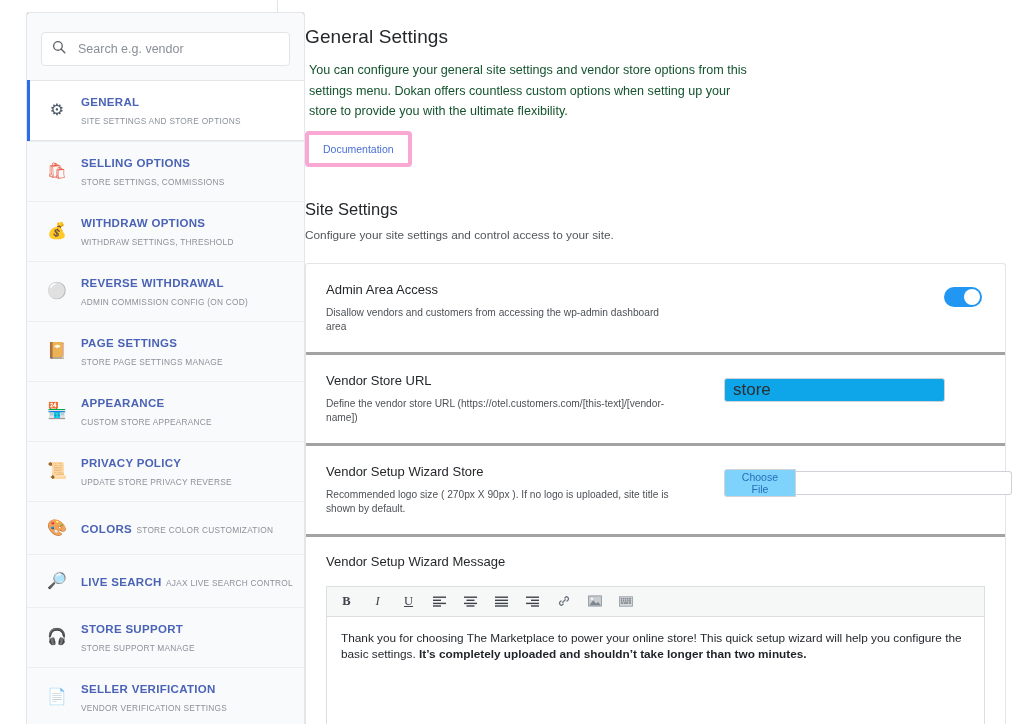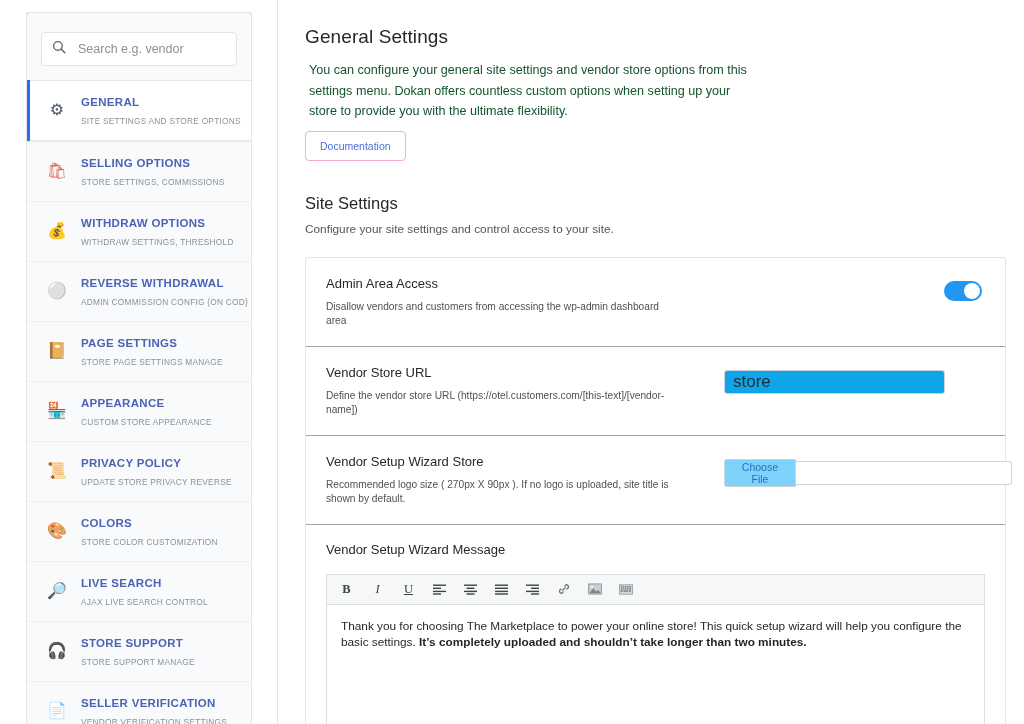--- a/index.html
+++ b/index.html
@@ -23,21 +23,21 @@
     height: 724px;
     position: relative;
     background: #ffffff;
     border-right: 1px solid #e2e4e7;
     flex: 0 0 278px;
     padding: 0;
   }
   .sidebar {
     position: absolute;
     left: 26px; top: 12px;
-    width: 226px;
+    width: 279px;
     height: 712px;
     background: #c2410c;
     border: 1px solid #e4e6e9;
     border-bottom: none;
     border-radius: 3px 3px 0 0;
     overflow: hidden;
   }
   .search-zone {
     padding: 19px 14px 14px 14px;
     background: #f9fafb;
@@ -137,21 +137,21 @@
   .page-desc {
     font-size: 12.6px;
     line-height: 20.5px;
     color: #14532d;
     margin: 4px;
   }
   .doc-btn {
     margin-top: 5px;
     margin-right: 9px;
     background: #ffffff;
-    border: 1px solid #f9a8d4;
+    border: 4px solid #f9a8d4;
     color: #4a6fd4;
     border-radius: 4px;
     font-size: 10.5px;
     font-family: "Liberation Sans", sans-serif;
     padding: 8px 14px;
     cursor: pointer;
     white-space: nowrap;
   }
 
   .section-head { margin-top: 33px; }
@@ -171,21 +171,21 @@
     margin-top: 21px;
     margin-right: 9px;
     background: #ffffff;
     border: 1px solid #e3e5e8;
     border-bottom: none;
     border-radius: 3px 3px 0 0;
   }
   .row {
     display: flex;
     align-items: flex-start;
-    border-bottom: 1px solid #a3a3a3;
+    border-bottom: 3px solid #a3a3a3;
     padding: 17px 20px 17px 20px;
   }
   .row:last-child { border-bottom: none; }
   .row-left { flex: 0 0 auto; width: 398px; padding-right: 10px; }
   .row-label {
     font-size: 13px;
     color: #25282b;
     line-height: 18px;
     margin-bottom: 7px;
   }

